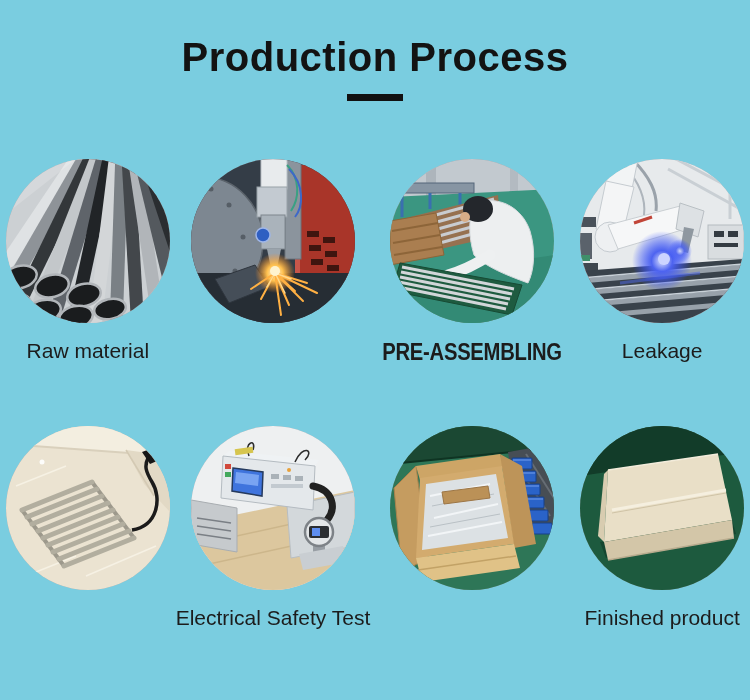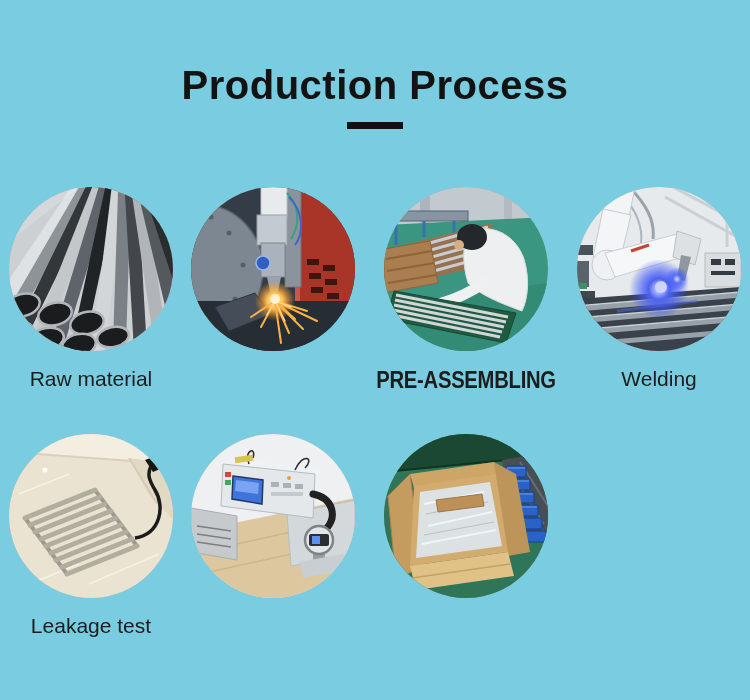--- a/index.html
+++ b/index.html
@@ -3,33 +3,33 @@
 <meta charset="utf-8">
 <style>
   html, body { margin: 0; padding: 0; }
   body {
     width: 750px; height: 700px; overflow: hidden;
     background: #7acde0;
     font-family: "Liberation Sans", sans-serif;
   }
   .page { width: 750px; height: 700px; }
   .title {
-    margin: 0; padding-top: 64px;
+    margin: 0; padding-top: 36px;
     text-align: center;
     font-size: 40px; font-weight: bold; color: #131313;
     letter-spacing: 0.5px; line-height: 1.05;
   }
   .title-underline {
     width: 56px; height: 7px; background: #111;
     margin: 16px auto 0;
   }
   .steps {
     display: grid;
     grid-template-columns: repeat(4, 1fr);
-    row-gap: 40px;
+    row-gap: 60px;
     margin-top: 58px;
   }
   .step { display: flex; flex-direction: column; align-items: center; margin: 0; }
   .photo {
     width: 164px; height: 164px; border-radius: 50%;
     overflow: hidden; background: #9aa0a5;
   }
   .photo svg { display: block; width: 164px; height: 164px; }
   .label {
     margin-top: 16px;
@@ -234,21 +234,21 @@
           <circle cx="30" cy="78" r="15" fill="#eef0f2" stroke="#c5cbd0"></circle>
           <polygon points="28,66 104,46 112,68 38,90" fill="#f6f7f8" stroke="#c9ced2"></polygon>
           <line x1="54" y1="64" x2="72" y2="58" stroke="#c14538" stroke-width="3"></line>
           <polygon points="100,44 124,52 118,78 96,70" fill="#dde1e4" stroke="#b9bfc4"></polygon>
           <polygon points="104,68 114,70 108,94 100,92" fill="#8f98a0"></polygon>
           <circle cx="82" cy="102" r="30" fill="url(#wlg)"></circle>
           <circle cx="100" cy="92" r="12" fill="url(#wlg)" opacity="0.8"></circle>
           <circle cx="84" cy="100" r="6" fill="#ccd4ff"></circle>
         </svg>
       </div>
-      <figcaption class="label">Welding</figcaption>
+      <figcaption class="label">Leakage</figcaption>
     </figure>
 
     <figure class="step">
       <div class="photo">
         <svg viewBox="0 0 164 164">
           <rect width="164" height="164" fill="#ebe3d1"></rect>
           <polygon points="0,0 164,0 164,30 0,18" fill="#f3eee0"></polygon>
           <line x1="0" y1="18" x2="164" y2="30" stroke="#d9d0bc" stroke-width="2"></line>
           <polygon points="120,24 164,30 164,86 138,58" fill="#e2d9c5"></polygon>
           <line x1="120" y1="24" x2="148" y2="70" stroke="#d3c9b3" stroke-width="1.5"></line>
@@ -268,21 +268,20 @@
             <line x1="37" y1="112" x2="107" y2="84"></line>
             <line x1="42" y1="119" x2="112" y2="91"></line>
             <line x1="47" y1="126" x2="117" y2="98"></line>
             <line x1="53" y1="133" x2="123" y2="105"></line>
             <line x1="58" y1="140" x2="128" y2="112"></line>
           </g>
           <path d="M126,104 C152,100 156,72 146,56 C140,46 138,40 142,32" stroke="#1b1b1b" stroke-width="3.5" fill="none"></path>
           <polygon points="136,26 152,20 158,32 144,38" fill="#161616"></polygon>
         </svg>
       </div>
-      <figcaption class="label">Leakage test</figcaption>
     </figure>
 
     <figure class="step">
       <div class="photo">
         <svg viewBox="0 0 164 164">
           <rect width="164" height="164" fill="#eef0f1"></rect>
           <polygon points="0,98 164,64 164,164 0,164" fill="#dcc79e"></polygon>
           <g stroke="#ccb68b" stroke-width="1.5">
             <line x1="0" y1="120" x2="164" y2="84"></line>
               <line x1="0" y1="142" x2="164" y2="106"></line>
@@ -311,20 +310,21 @@
           <path d="M104,36 C112,18 124,24 114,34" stroke="#2d2d2d" stroke-width="1.5" fill="none"></path>
           <rect x="44" y="22" width="18" height="6" fill="#d6c54e" transform="rotate(-8 53 25)"></rect>
           <path d="M122,60 C142,64 146,82 136,94" stroke="#212121" stroke-width="7" fill="none" stroke-linecap="round"></path>
           <rect x="122" y="118" width="12" height="14" fill="#989ea4"></rect>
           <circle cx="128" cy="106" r="14" fill="#e3e6e8" stroke="#7d8287" stroke-width="2.5"></circle>
           <rect x="118" y="100" width="20" height="12" rx="2" fill="#2b2e32"></rect>
           <rect x="121" y="102" width="8" height="8" fill="#5e8ef0"></rect>
           <polygon points="108,128 152,120 156,136 112,144" fill="#c9ced2"></polygon>
         </svg>
       </div>
+      <figcaption class="label">Electrical Safety Test</figcaption>
     </figure>
 
     <figure class="step">
       <div class="photo">
         <svg viewBox="0 0 164 164">
           <rect width="164" height="164" fill="#2e7657"></rect>
           <polygon points="0,0 164,0 164,22 0,38" fill="#1b4833"></polygon>
           <line x1="0" y1="38" x2="164" y2="22" stroke="#0f3423" stroke-width="2"></line>
           <polygon points="118,26 164,18 164,100 130,106" fill="#474e55"></polygon>
           <g stroke="#666d74" stroke-width="2">
@@ -360,15 +360,32 @@
             <line x1="42" y1="80" x2="104" y2="68"></line>
               <line x1="40" y1="101" x2="110" y2="88"></line>
           </g>
           <polygon points="52,66 98,60 100,72 54,78" fill="#bb9157" stroke="#9c7645"></polygon>
           <polygon points="26,132 124,118 130,142 32,156" fill="#e0c287"></polygon>
           <line x1="28" y1="144" x2="126" y2="130" stroke="#c2a266" stroke-width="1.5"></line>
         </svg>
       </div>
     </figure>
 
+    <figure class="step">
+      <div class="photo">
+        <svg viewBox="0 0 164 164">
+          <rect width="164" height="164" fill="#1d5a3e"></rect>
+          <polygon points="0,0 164,0 164,26 0,50" fill="#123c29"></polygon>
+          <polygon points="20,116 152,94 156,108 26,132" fill="#0c2e1f" opacity="0.45"></polygon>
+          <polygon points="28,44 24,116 18,110 24,48" fill="#d8ccb0"></polygon>
+          <polygon points="28,44 138,28 152,94 24,116" fill="#e9dfc7"></polygon>
+          <line x1="28" y1="44" x2="138" y2="28" stroke="#f3ecdb" stroke-width="1.5"></line>
+          <line x1="32" y1="84" x2="146" y2="64" stroke="#f5efdf" stroke-width="3"></line>
+          <line x1="32" y1="87" x2="146" y2="67" stroke="#cfc3a6" stroke-width="1"></line>
+          <polygon points="24,116 152,94 154,112 28,134" fill="#d3c6a8"></polygon>
+          <line x1="28" y1="134" x2="154" y2="112" stroke="#b8ab8e" stroke-width="1.5"></line>
+        </svg>
+      </div>
+      <figcaption class="label">Finished product</figcaption>
+    </figure>
 
   </div>
 </div>
 
 </body></html>

